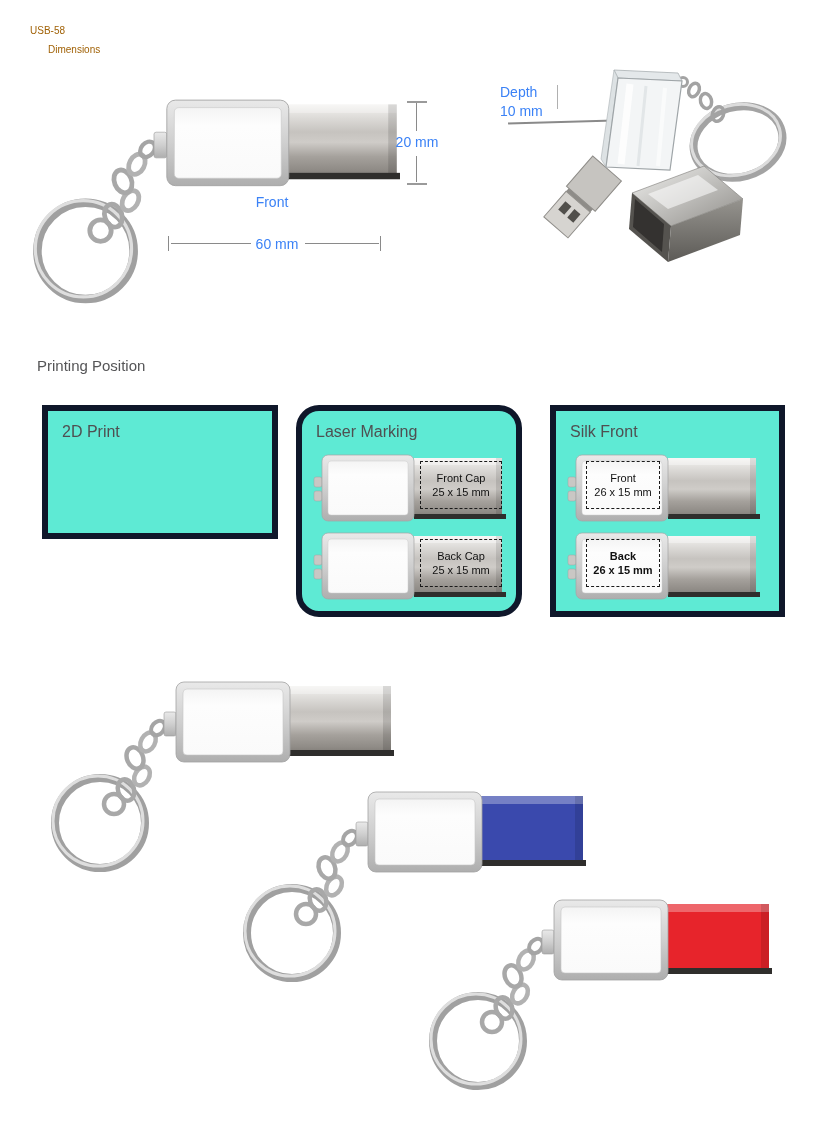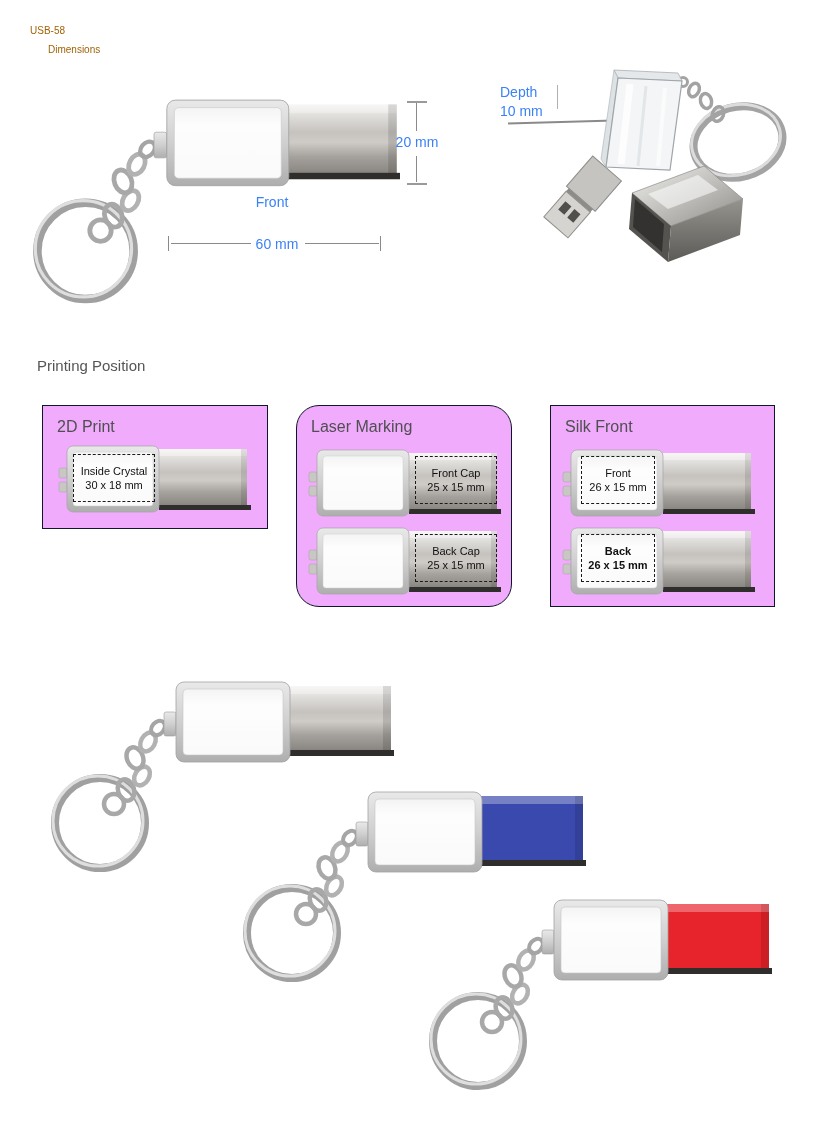--- a/index.html
+++ b/index.html
@@ -6,21 +6,21 @@
   #canvas{
     position:relative;width:827px;height:1130px;background:#ffffff;overflow:hidden;
     font-family:"Liberation Sans", sans-serif;color:#4b4b4d;
   }
   .abs{position:absolute;}
   .h1{font-size:10px;color:#a16207;}
   .dim-text{font-size:14px;color:#3b82f6;text-align:center;}
   .dim-line{background:#8a8a8a;}
   .dim-cap{background:#9a9a9a;}
   .section-title{font-size:15px;color:#555557;}
-  .pbox{border:1px solid #0f172a;background:#f0abfc;}
+  .pbox{border:6px solid #0f172a;background:#5eead4;}
   .pbox-title{position:absolute;left:14px;top:12px;font-size:16px;color:#4f4f51;}
   .product-wrap{position:absolute;width:196px;height:74px;}
   .print-area{
     position:absolute;border:1.5px dashed #1a1a1a;display:flex;flex-direction:column;
     align-items:center;justify-content:center;text-align:center;color:#111;
     font-size:11px;line-height:1.3;background:transparent;
   }
   svg{display:block;}
 </style>
 </head>
@@ -159,29 +159,20 @@
       <polygon points="152,135 191,168 188,204 149,171" fill="#55534f"></polygon>
       <polygon points="155,141 184,166 182,194 153,169" fill="#343230"></polygon>
       <polygon points="191,168 263,141 260,177 188,204" fill="url(#gCapSide)"></polygon>
     </g>
   </svg>
 
   <div class="abs section-title" style="left:37px;top:357px;">Printing Position</div>
 
   <div class="abs pbox" style="left:42px;top:405px;width:224px;height:122px;">
     <div class="pbox-title">2D Print</div>
-    <div class="product-wrap" style="left:14px;top:36px;">
-      <svg width="196" height="74" viewBox="0 0 196 74">
-          <use href="#small-usb"></use>
-        </svg>
-      <div class="print-area" style="left:16px;top:12px;width:80px;height:46px;">
-        <span>Inside Crystal</span>
-        <span>30 x 18 mm</span>
-      </div>
-    </div>
   </div>
 
   <div class="abs pbox" style="left:296px;top:405px;width:214px;height:200px;border-radius:23px;">
     <div class="pbox-title">Laser Marking</div>
     <div class="product-wrap" style="left:10px;top:40px;">
       <svg width="196" height="74" viewBox="0 0 196 74">
           <use href="#small-usb"></use>
         </svg>
       <div class="print-area" style="left:108px;top:10px;width:80px;height:46px;">
         <span>Front Cap</span>

